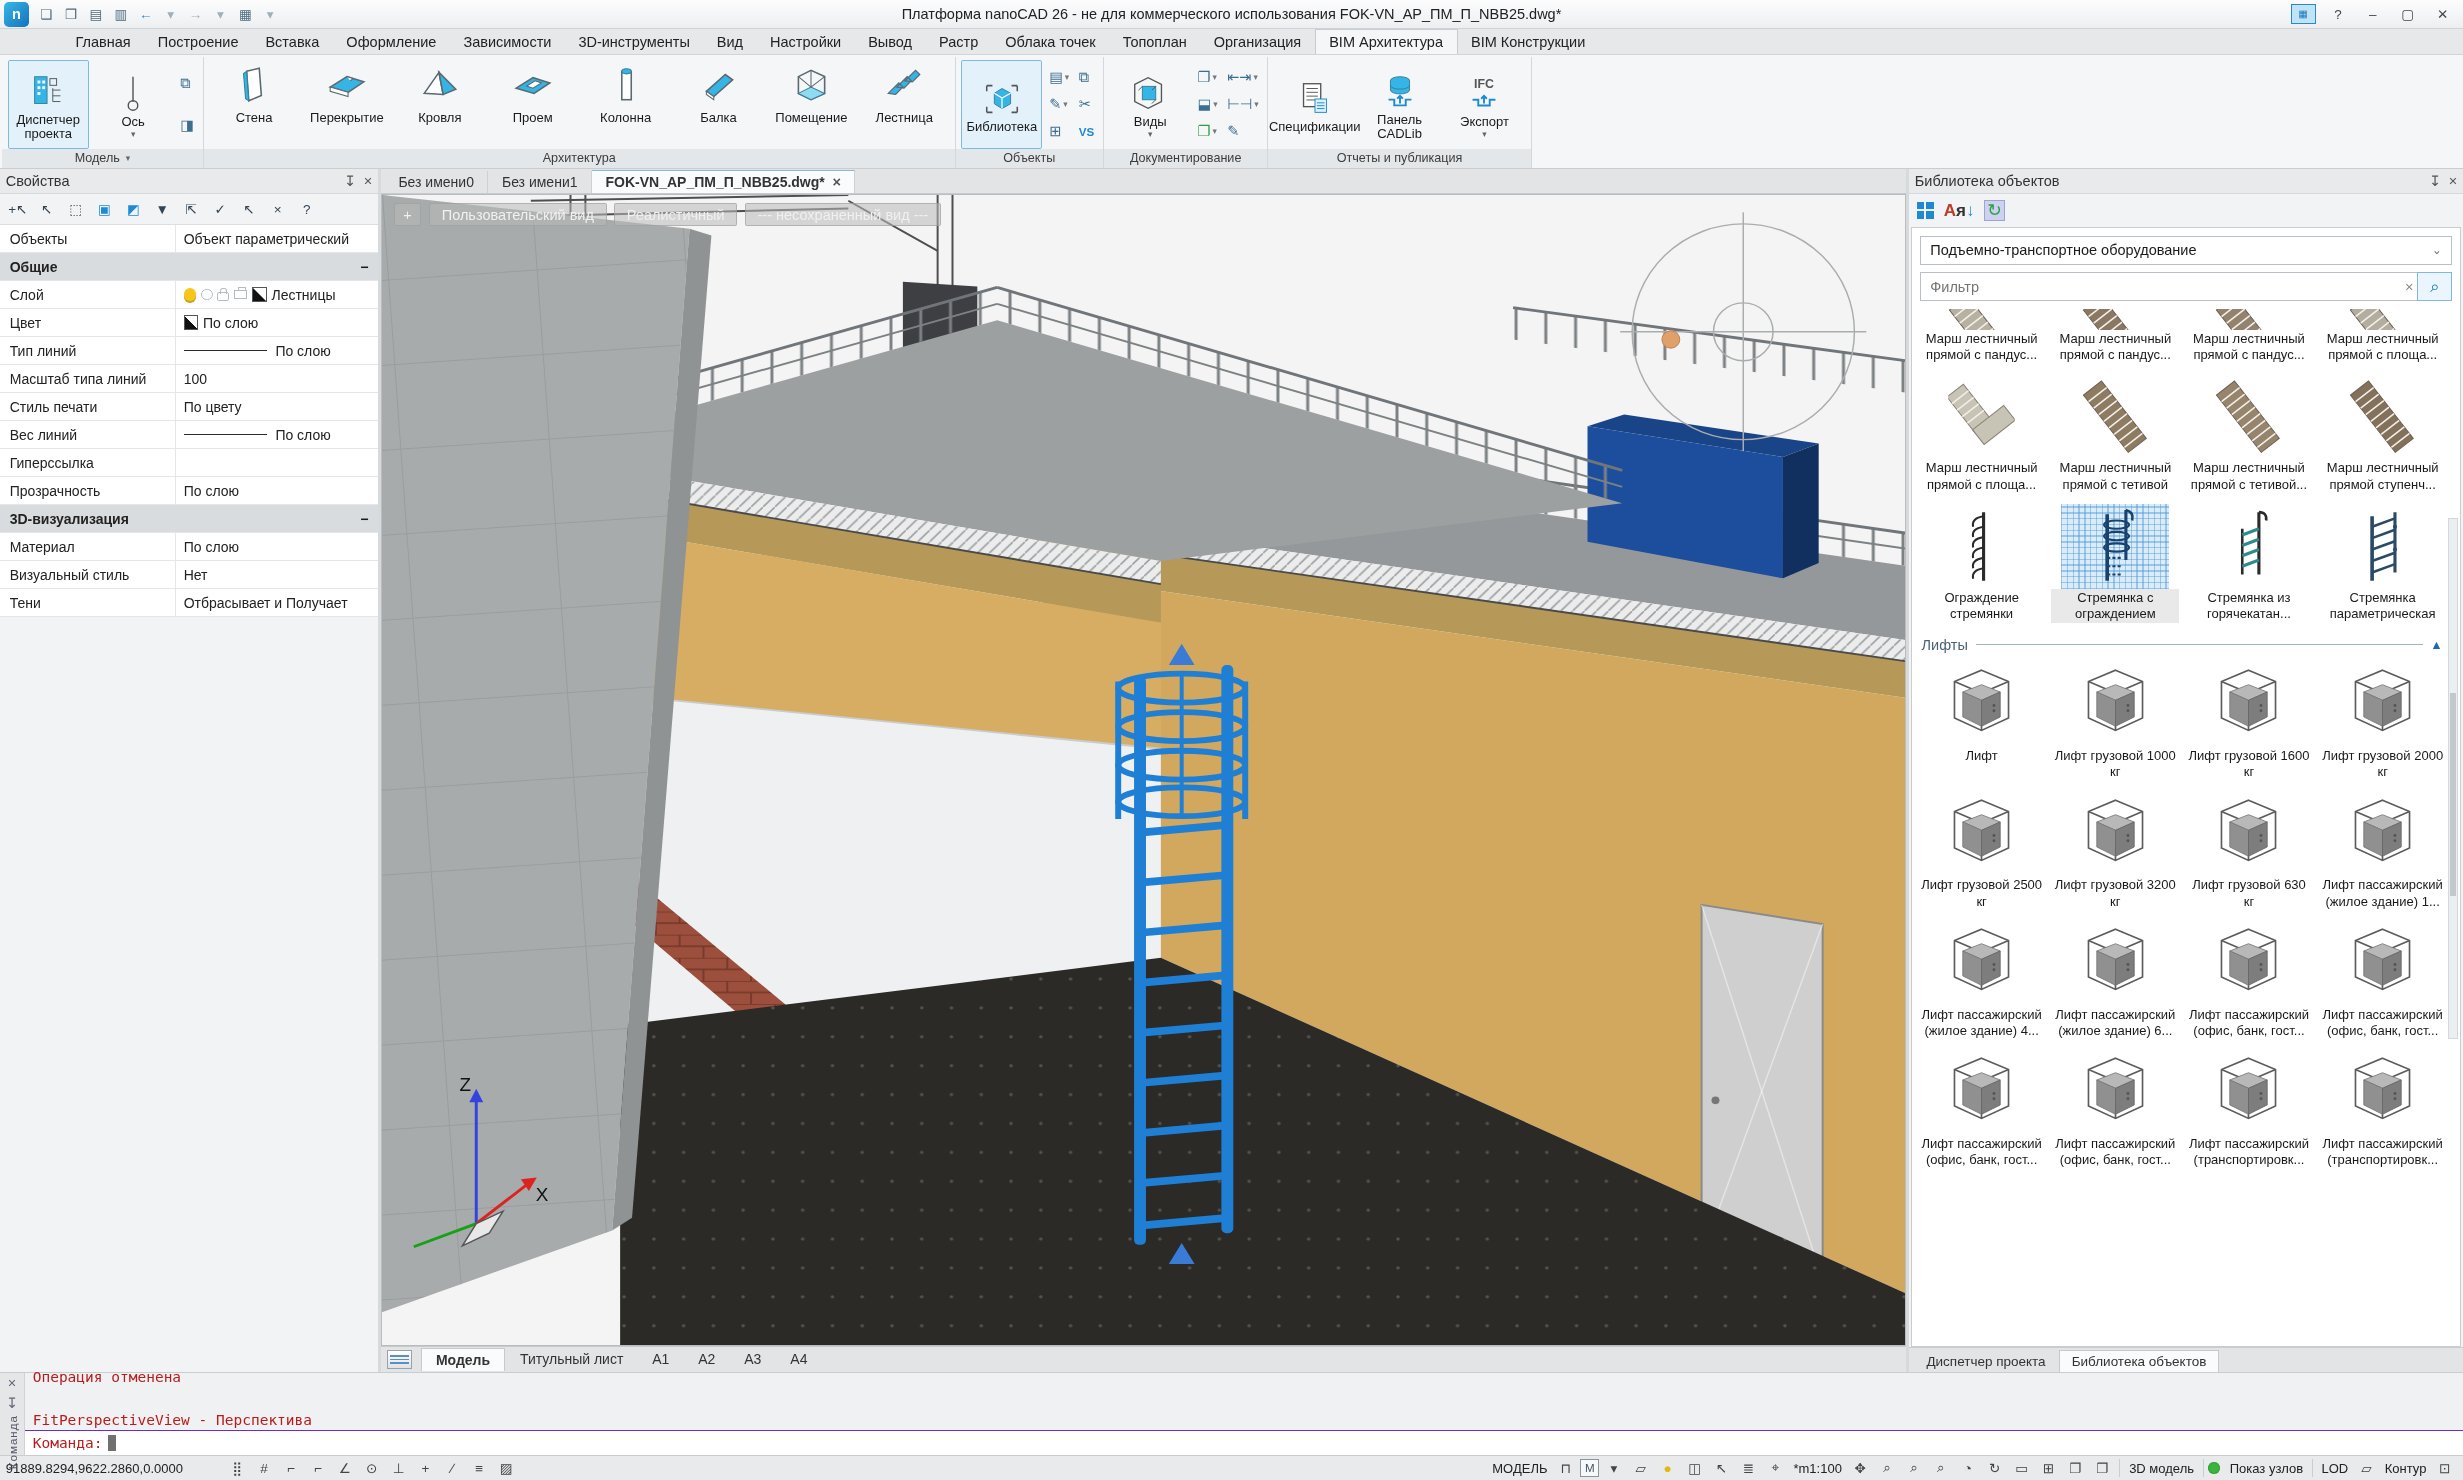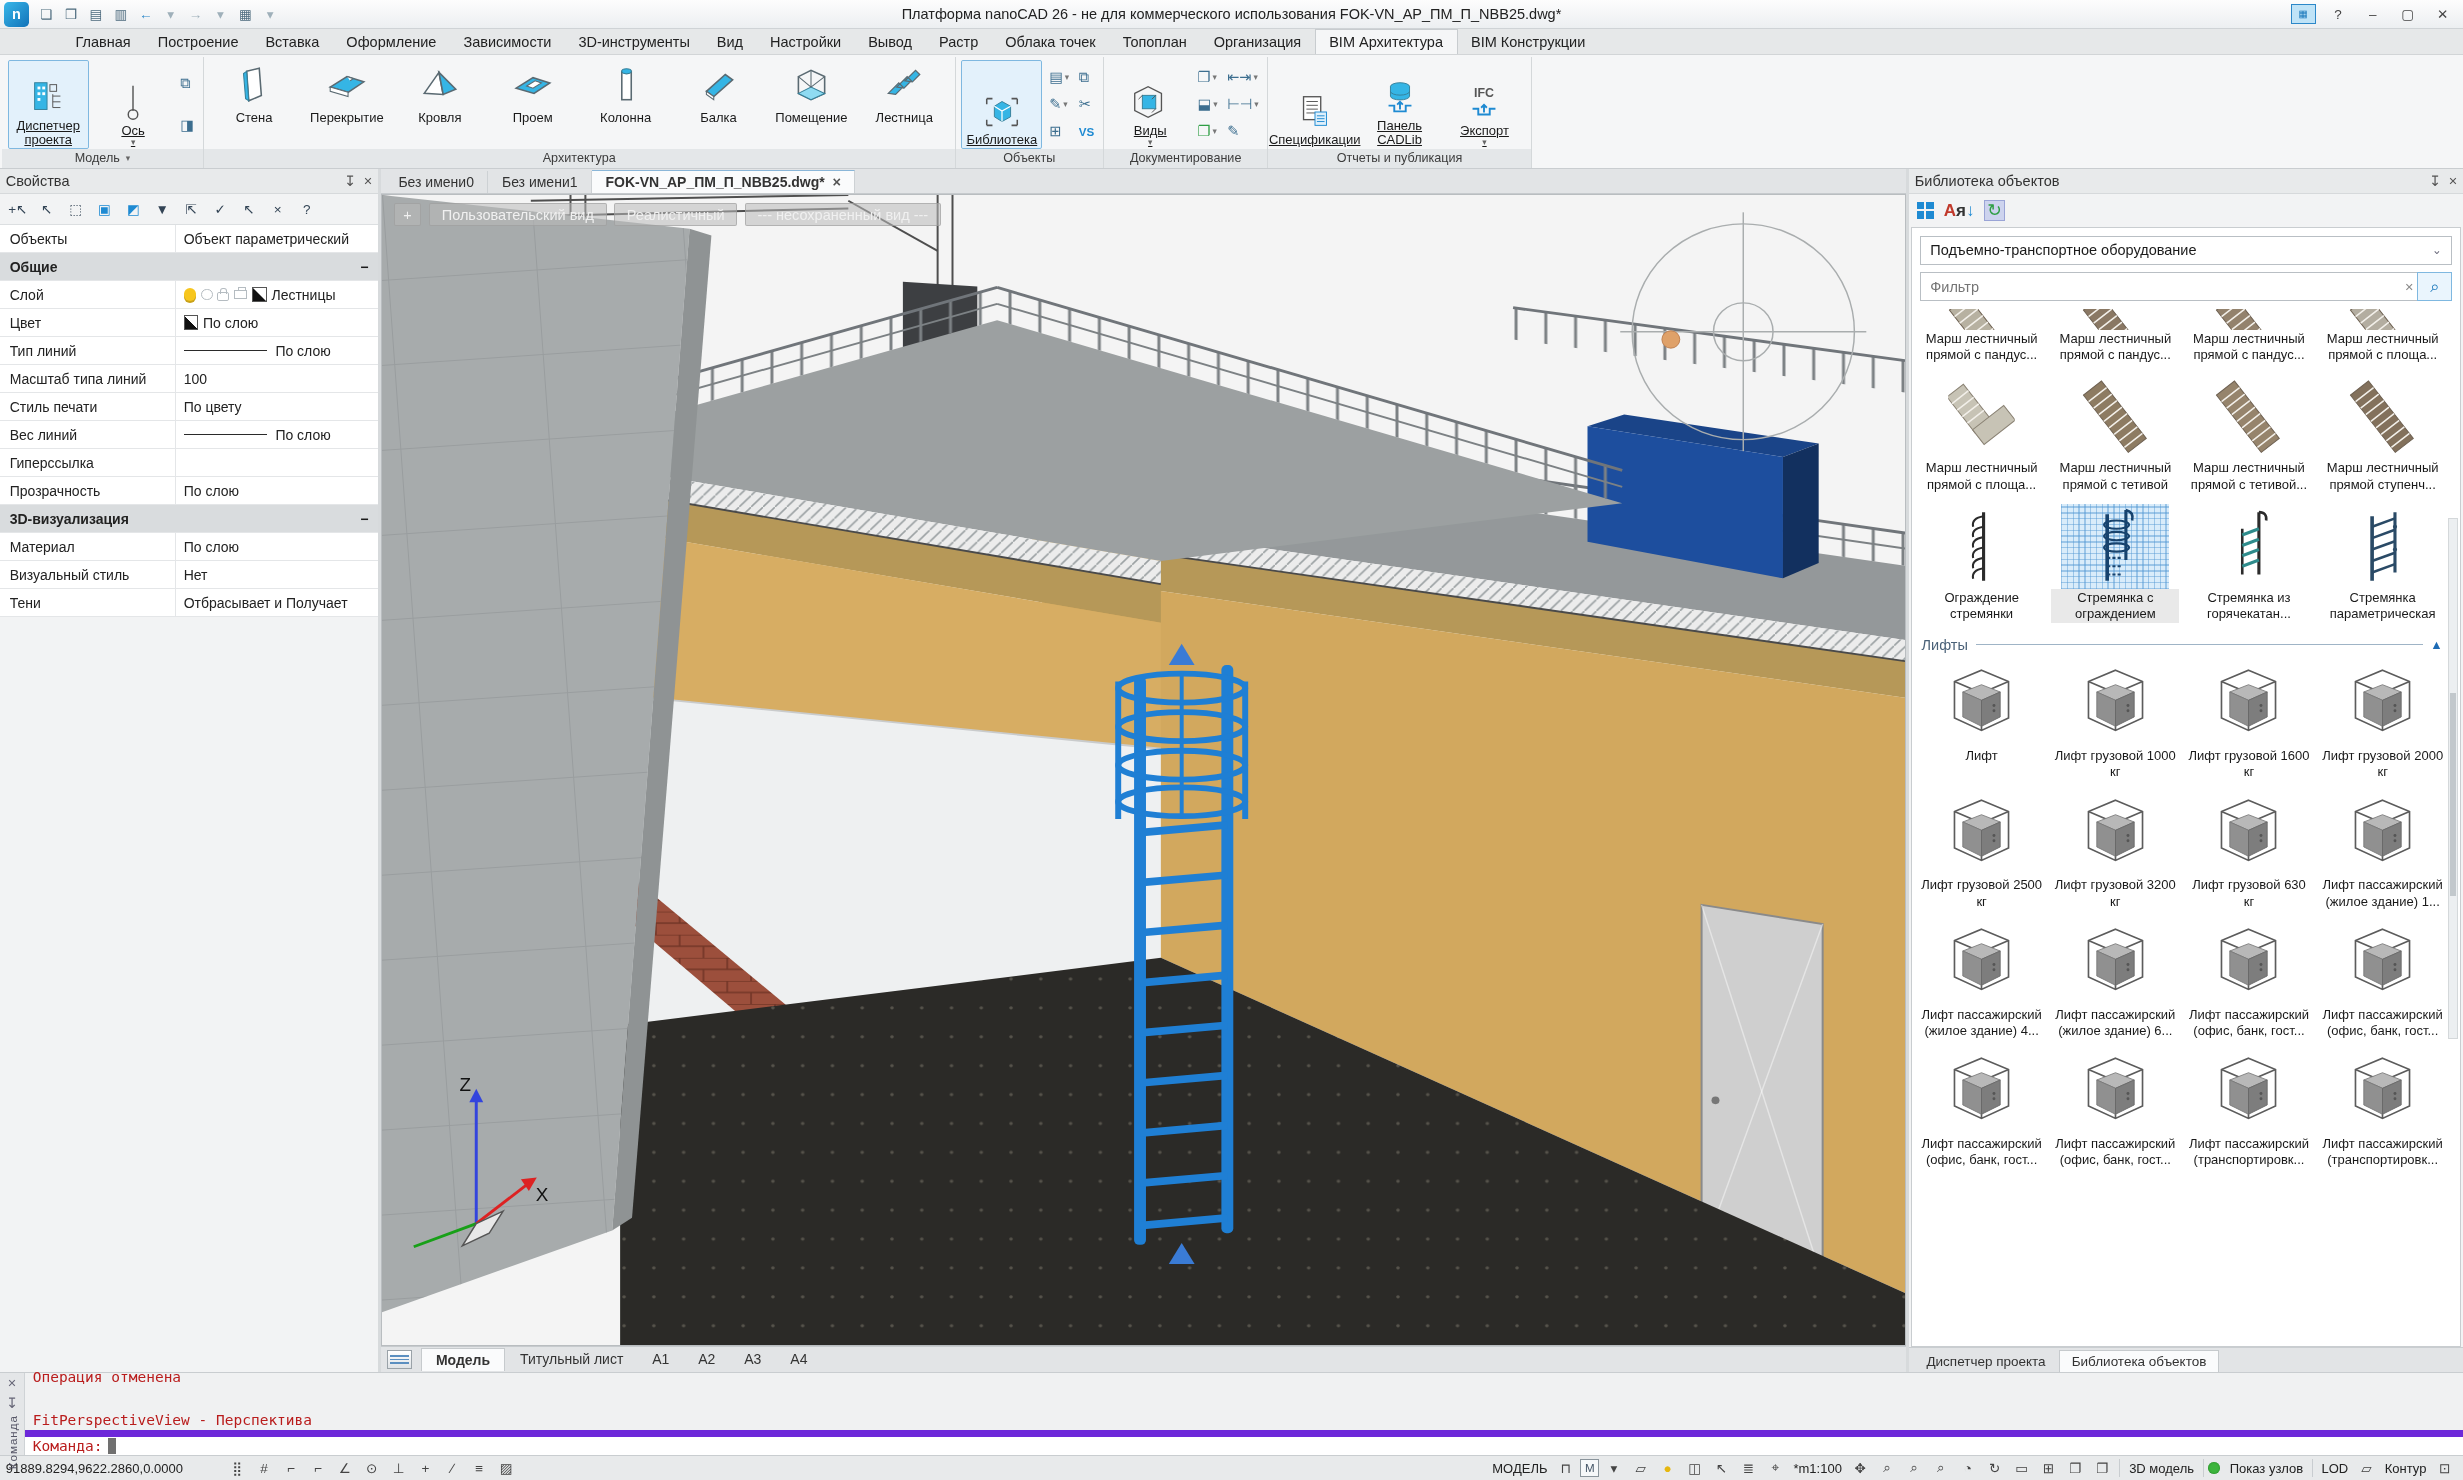--- a/index.html
+++ b/index.html
@@ -25,22 +25,22 @@
   
   .menubar { height:26px; background:#e6e8e9; display:flex; align-items:flex-end; padding-left:62px; border-bottom:1px solid #d2d5d7;}
   .menu-item { padding:3.9px 13.5px; font-size:14.5px; color:#222; cursor:default; }
   .menu-item.active { background:#f5f6f7; border:1px solid #c8cccf; border-bottom:none; }
 
   
   .ribbon { height:114px; background:#f5f6f7; display:flex; align-items:stretch; border-bottom:1px solid #c9cdd0; padding:1.9px 1.9px 0 1.9px;}
   .rgroup { display:flex; flex-direction:column; border-right:1px solid #d4d8da; background:#f5f6f7;}
   .rgroup-body { flex:1; display:flex; align-items:stretch; padding:2.9px 5.8px 0 5.8px; gap:3.9px;}
   .rgroup-caption { height:19.3px; background:#e4e7e9; font-size:12.6px; color:#3c3c3c; display:flex; align-items:center; justify-content:center; gap:5.8px; padding:0 7.7px;}
-  .rbig { width:81px; display:flex; flex-direction:column; align-items:center; justify-content:flex-end; padding-top:3.9px;
-    font-size:13px; line-height:1.1; text-align:center; border:1px solid transparent; border-radius:1.9px;text-decoration:underline;}
+  .rbig { width:81px; display:flex; flex-direction:column; align-items:center; justify-content:center; padding-top:3.9px;
+    font-size:13px; line-height:1.1; text-align:center; border:1px solid transparent; border-radius:1.9px;}
   .rbig.sel { border-color:#7fb8e0; background:#e3f1fb; }
   .rbig .ric { width:42px; height:42px; }
   .rbtn { width:89px; display:flex; flex-direction:column; align-items:center; justify-content:flex-start; padding-top:3.9px;
     font-size:13px; text-align:center; }
   .rbtn .ric { width:42px; height:42px; margin-bottom:3.9px;}
   .rsmall-col{ display:flex; flex-direction:column; justify-content:space-around; padding:3.9px 0;}
   .rsmall { height:23px; display:flex; align-items:center; gap:1.9px; padding:0 2.9px; color:#3c6e8f; font-size:14.5px;}
   .rsmall .car{ font-size:8.7px; color:#777;}
   .chev { font-size:8.7px; color:#666; }
 
@@ -126,21 +126,21 @@
   .lib-tab { padding:2.9px 11.6px; font-size:13.5px; color:#333;}
   .lib-tab.active { background:#fafbfc; border:1px solid #c6cacd; border-bottom:none;}
 
   
   .cmd { height:83px; background:#f0f1f2; border-top:1px solid #c9cdd0; display:flex;}
   .cmd-strip { width:25px; background:#e4e6e8; border-right:1px solid #cfd3d6; display:flex; flex-direction:column; align-items:center; padding-top:1.9px; gap:3.9px; color:#667;}
   .cmd-strip .vert { writing-mode:vertical-rl; transform:rotate(180deg); font-size:11.6px; color:#556; letter-spacing:1px;}
   .cmd-body { flex:1; display:flex; flex-direction:column; font-family:"DejaVu Sans Mono", monospace; font-size:14.5px; color:#b91c1c;}
   .cmd-hist { flex:1; padding:1.9px 7.7px; display:flex; flex-direction:column; justify-content:space-between;}
   .cmd-hist .h1 { margin-top:-5.8px; }
-  .cmd-prompt { height:25px; background:#fff; border-top:7px solid #6d28d9; display:flex; align-items:center; padding:0 7.7px;}
+  .cmd-prompt { height:25px; background:#fff; border-top:1px solid #6d28d9; display:flex; align-items:center; padding:0 7.7px;}
   .caret { display:inline-block; width:7.7px; height:15.4px; background:#333; margin-left:5.8px; opacity:.7;}
 
   
   .statusbar { height:25px; background:#e8eaeb; border-top:1px solid #c9cdd0; display:flex; align-items:center; padding:0 5.8px; gap:1.9px; font-size:13px; color:#222;}
   .coords { width:217px; font-size:13px; color:#222;}
   .sbtn { min-width:25px; height:21px; display:flex; align-items:center; justify-content:center; font-size:13.5px; color:#444;
     border:1px solid transparent; border-radius:1.9px; padding:0 1.9px;}
   .sright { margin-left:auto; display:flex; align-items:center; gap:1.9px;}
   .slabel { padding:0 3.9px; }
   .mbadge { border:1px solid #8a949b; background:#f6f8f9; width:19.3px; height:17.4px; display:flex; align-items:center; justify-content:center; font-size:11.6px; color:#456;}

